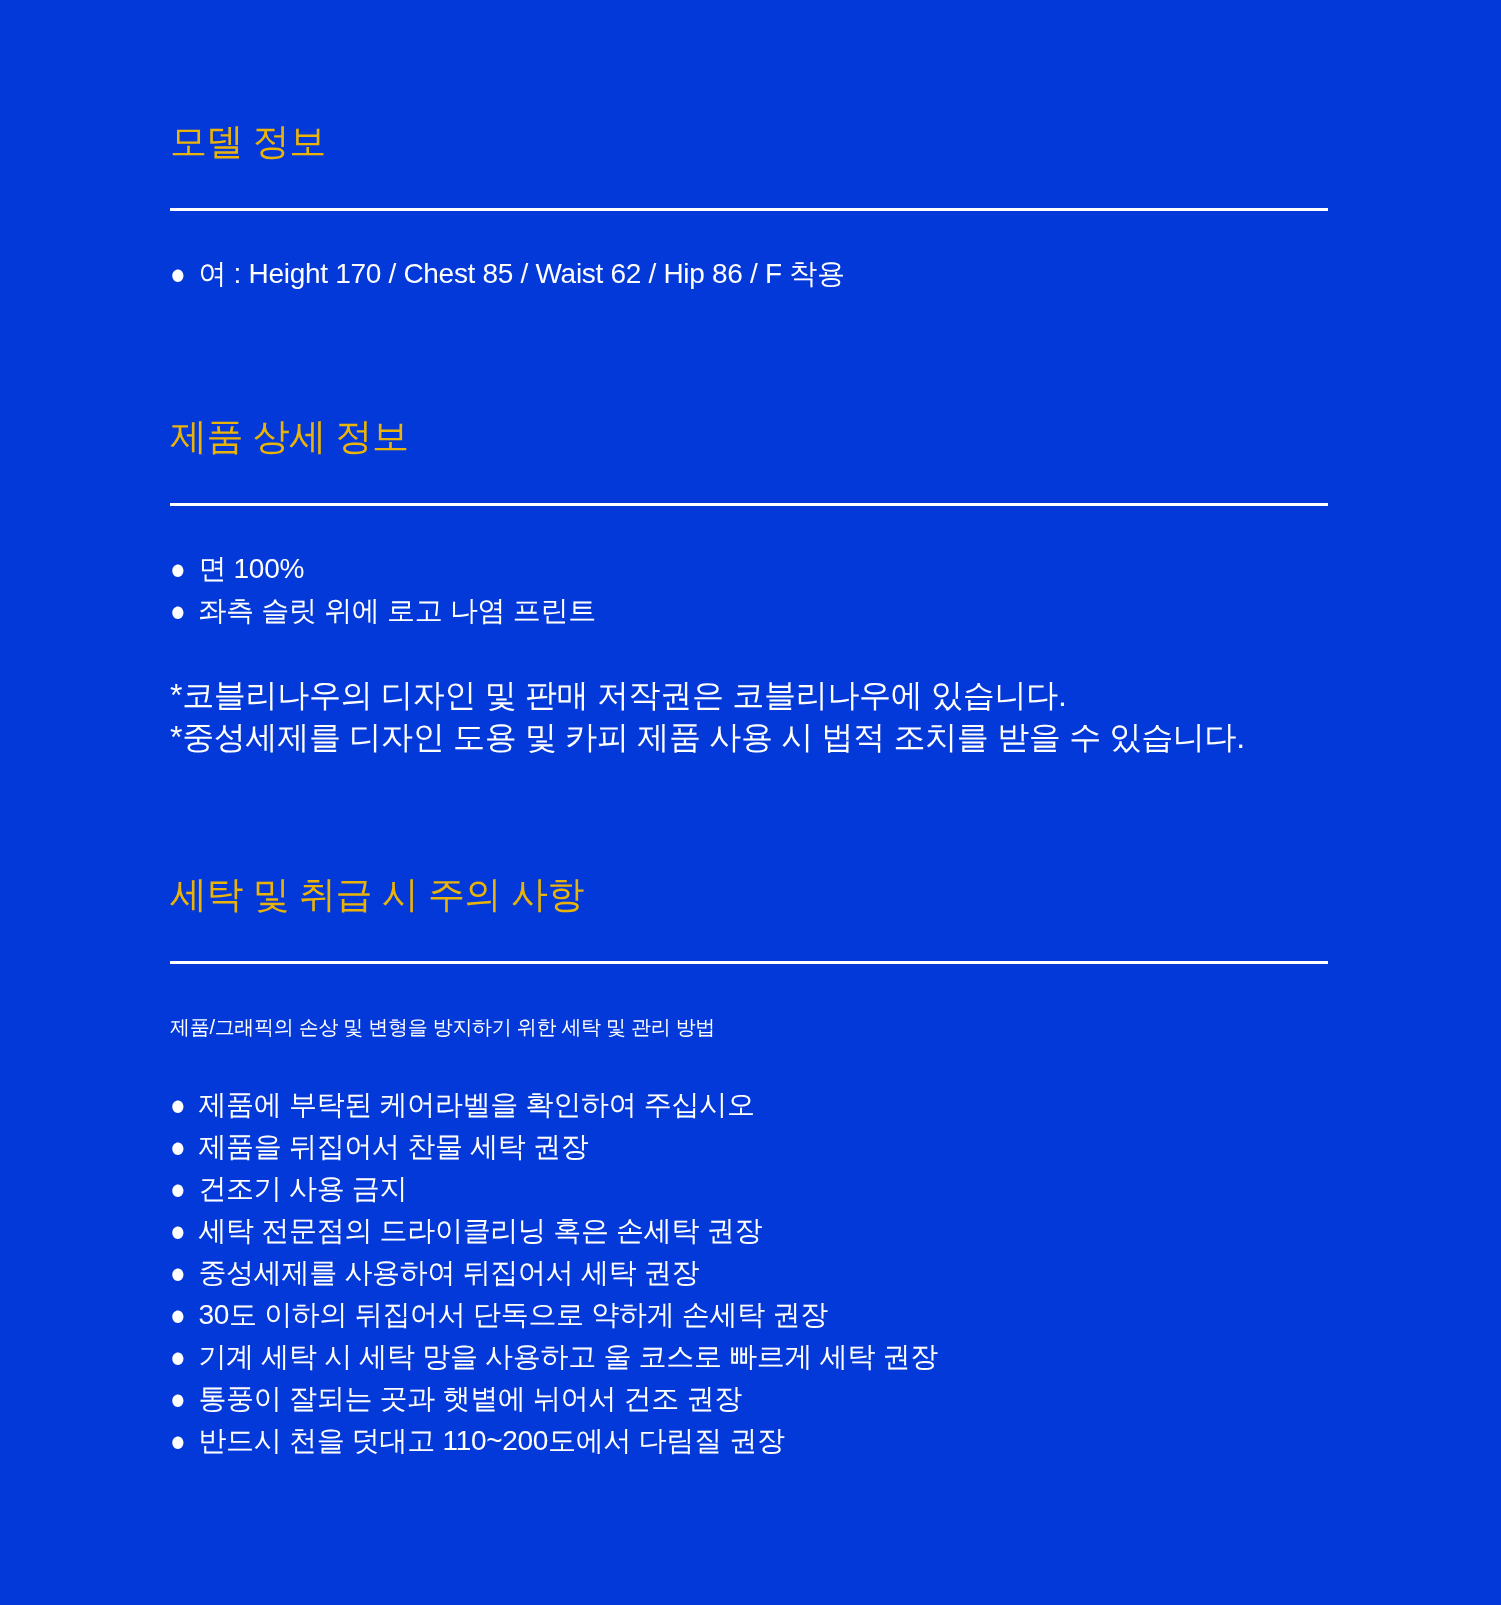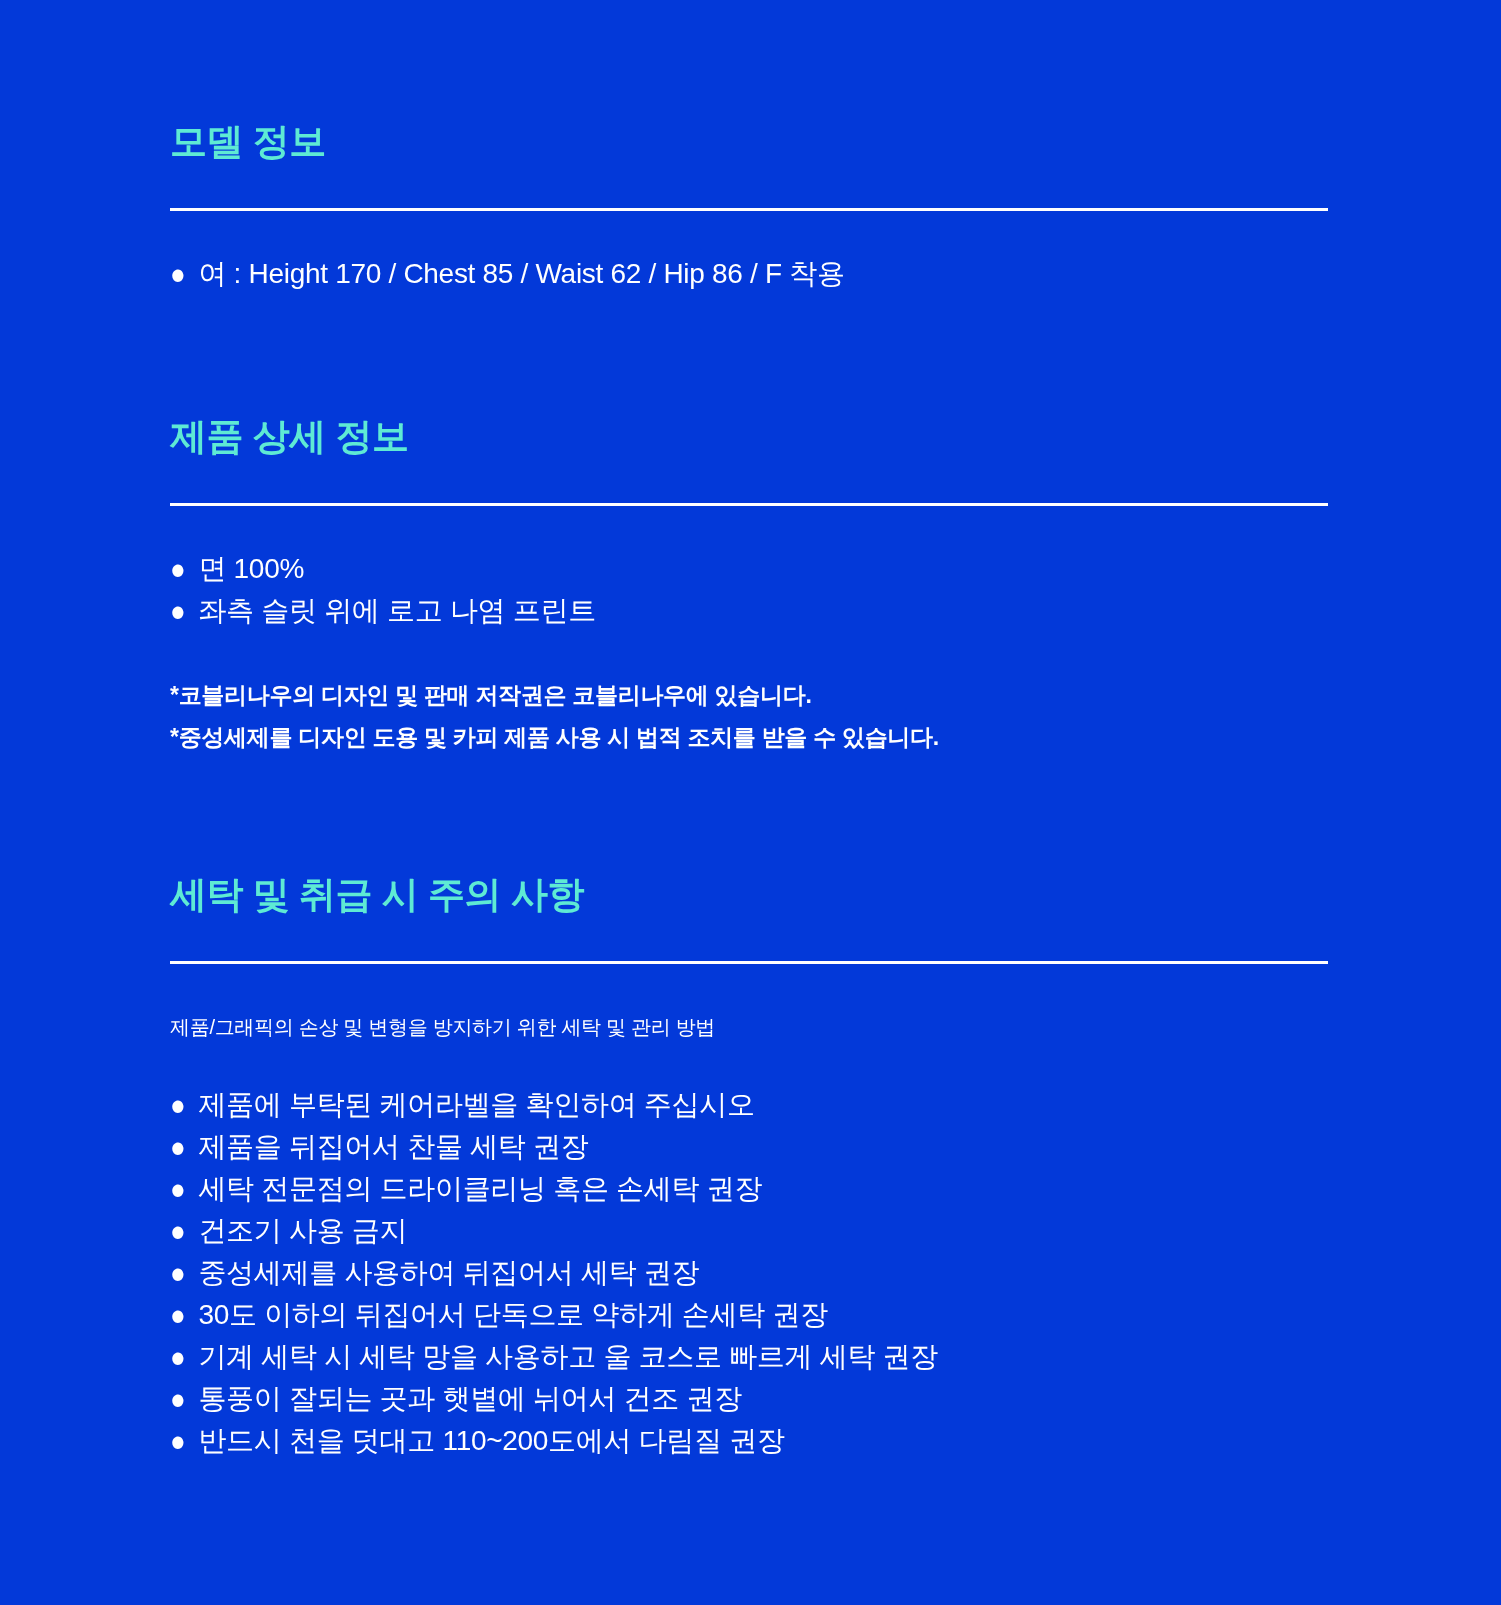--- a/index.html
+++ b/index.html
@@ -11,25 +11,25 @@
     background: #0339d9;
     color: #ffffff;
     font-family: "Liberation Sans", "DejaVu Sans", sans-serif;
     overflow: hidden;
   }
   .content {
     padding: 118px 173px 0 170px;
   }
   .section-title {
     font-size: 37px;
-    font-weight: 700;
+    font-weight: 400;
     letter-spacing: -0.5px;
     line-height: 48px;
     margin: 0 0 42px 0;
-    color: #5eead4;
+    color: #eab308;
   }
   .rule {
     height: 3px;
     background: #ffffff;
     border: none;
     margin: 0 0 42px 0;
   }
   .bullets {
     list-style: none;
   }
@@ -41,25 +41,24 @@
   }
   .dot {
     display: inline-block;
     margin-right: 13px;
     font-size: 26px;
     transform: scaleY(1.12);
     vertical-align: baseline;
   }
   .notes { margin-top: 42px; }
   .note {
-    font-size: 23px;
+    font-size: 32px;
     line-height: 42px;
     letter-spacing: -0.3px;
     white-space: nowrap;
-    font-weight: bold;
   }
   .intro {
     font-size: 20px;
     line-height: 42px;
     letter-spacing: -0.3px;
     margin-bottom: 36px;
     white-space: nowrap;
   }
   .section-model    { margin-bottom: 118px; }
   .section-details  { margin-bottom: 113px; margin-top: 16px; }
@@ -91,22 +90,22 @@
       </div>
     </section>
 
     <section class="section-care">
       <h2 class="section-title">세탁 및 취급 시 주의 사항</h2>
       <div class="rule"></div>
       <p class="intro">제품/그래픽의 손상 및 변형을 방지하기 위한 세탁 및 관리 방법</p>
       <ul class="bullets">
         <li><span class="dot">●</span><span>제품에 부탁된 케어라벨을 확인하여 주십시오</span></li>
         <li><span class="dot">●</span><span>제품을 뒤집어서 찬물 세탁 권장</span></li>
+        <li><span class="dot">●</span><span>건조기 사용 금지</span></li>
         <li><span class="dot">●</span><span>세탁 전문점의 드라이클리닝 혹은 손세탁 권장</span></li>
-        <li><span class="dot">●</span><span>건조기 사용 금지</span></li>
         <li><span class="dot">●</span><span>중성세제를 사용하여 뒤집어서 세탁 권장</span></li>
         <li><span class="dot">●</span><span>30도 이하의 뒤집어서 단독으로 약하게 손세탁 권장</span></li>
         <li><span class="dot">●</span><span>기계 세탁 시 세탁 망을 사용하고 울 코스로 빠르게 세탁 권장</span></li>
         <li><span class="dot">●</span><span>통풍이 잘되는 곳과 햇볕에 뉘어서 건조 권장</span></li>
         <li><span class="dot">●</span><span>반드시 천을 덧대고 110~200도에서 다림질 권장</span></li>
       </ul>
     </section>
 
   </div>
 </div>

